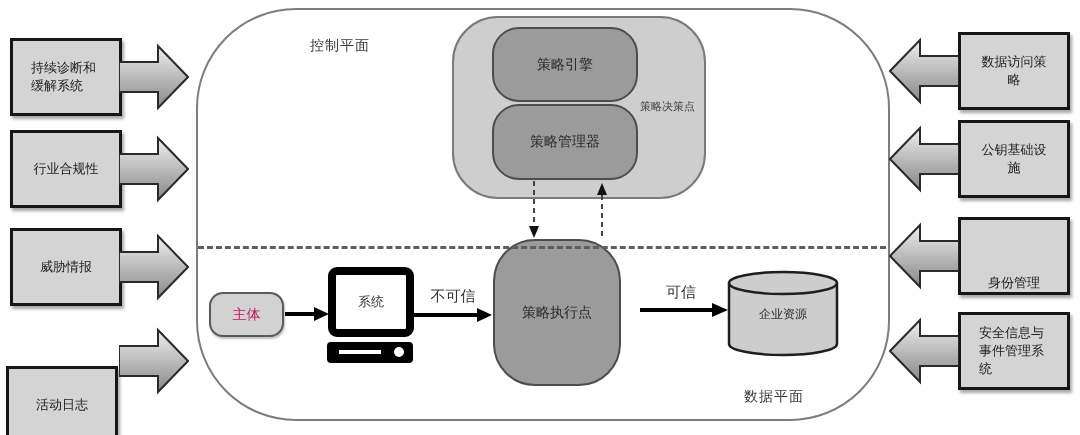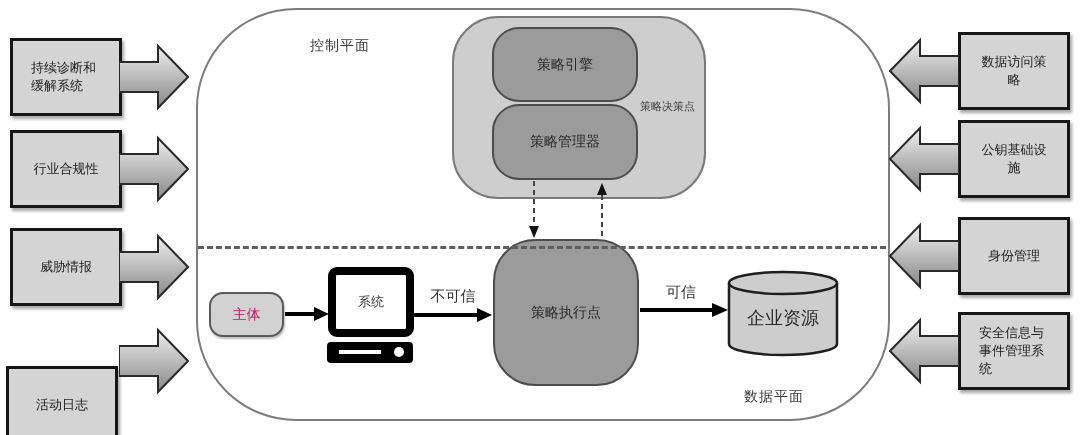--- a/index.html
+++ b/index.html
@@ -54,25 +54,25 @@
     background:#ffffff;border:8px solid #000;border-radius:9px;
     display:flex;align-items:center;justify-content:center;font-size:13px;color:#3a3a3a;
   }
   .system-unit{left:327px;top:342px;width:86px;height:21px;background:#000;border-radius:4px;}
   .system-unit .slot{position:absolute;left:12px;top:8px;width:42px;height:4px;background:#fff;}
   .system-unit .dot{position:absolute;right:9px;top:5px;width:10px;height:10px;border-radius:50%;background:#fff;}
   
   .trust-label{font-size:15px;color:#333;text-align:center;}
   
   .pep-node{
-    left:493px;top:239px;width:146px;height:147px;border-radius:42px;
+    left:493px;top:239px;width:128px;height:147px;border-radius:42px;
     border-width:2.5px;z-index:4;
   }
   
-  .cyl-label{left:727px;top:306px;width:112px;text-align:center;font-size:18px;color:#2b2b2b;}
+  .cyl-label{left:727px;top:306px;width:112px;text-align:center;font-size:12px;color:#2b2b2b;}
   svg{display:block;}
 </style>
 </head>
 <body>
 
 <div class="stage">
 
   <div class="abs trust-boundary"></div>
   <div class="abs plane-label" style="left:310px;top:37px;">控制平面</div>
   <div class="abs plane-label" style="left:744px;top:388px;">数据平面</div>
@@ -126,21 +126,21 @@
       </defs>
       <polygon points="0,23 39,23 39,7 69,38 39,69 39,53 0,53" fill="url(#g4)" stroke="#2a2a2a" stroke-width="2"></polygon>
     </svg>
 
   <div class="abs io-box" style="left:958px;top:32px;">
       <span>数据访问策略</span>
     </div>
   <div class="abs io-box" style="left:958px;top:120px;">
       <span>公钥基础设施</span>
     </div>
-  <div class="abs io-box" style="left:958px;top:217px;">
+  <div class="abs io-box" style="left:958px;top:217px;align-items:flex-end;">
       <span>身份管理</span>
     </div>
   <div class="abs io-box left-align" style="left:958px;top:312px;">
       <span>安全信息与事件管理系统</span>
     </div>
 
   <svg class="abs" style="left:889px;top:33px;" width="70" height="76">
       <defs>
         <linearGradient id="g5" x1="0" y1="0" x2="0" y2="1">
           <stop offset="0" stop-color="#efefef"></stop>

